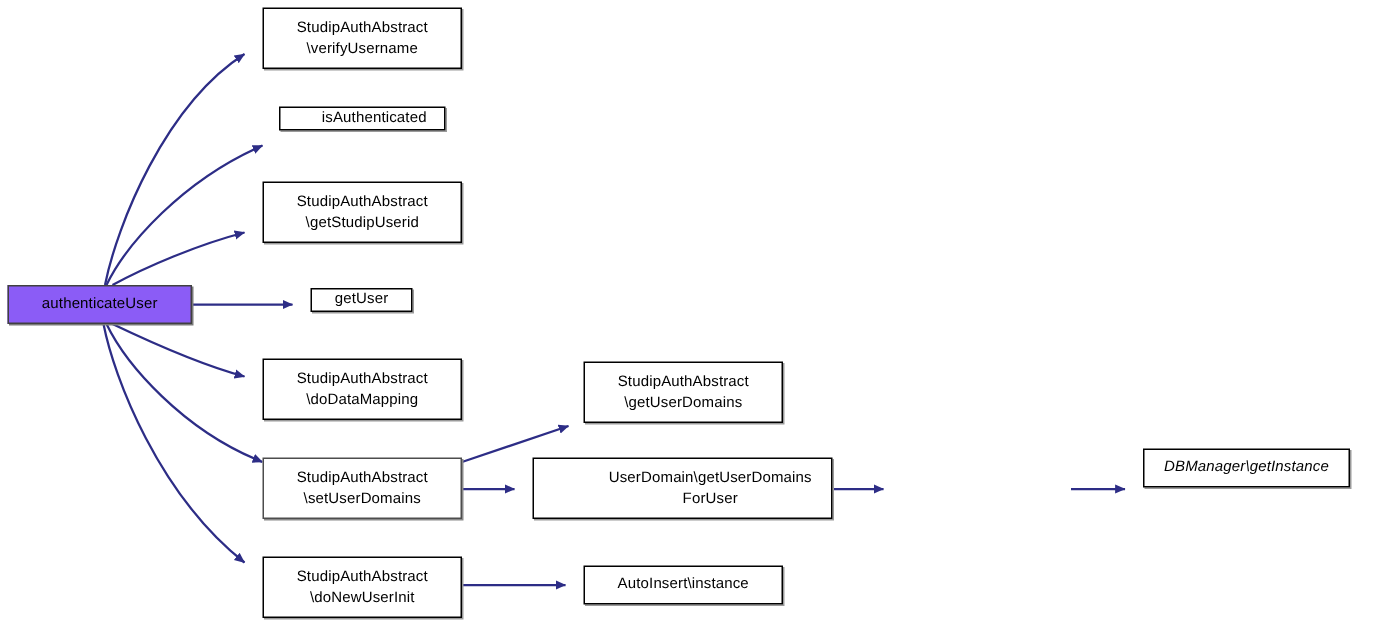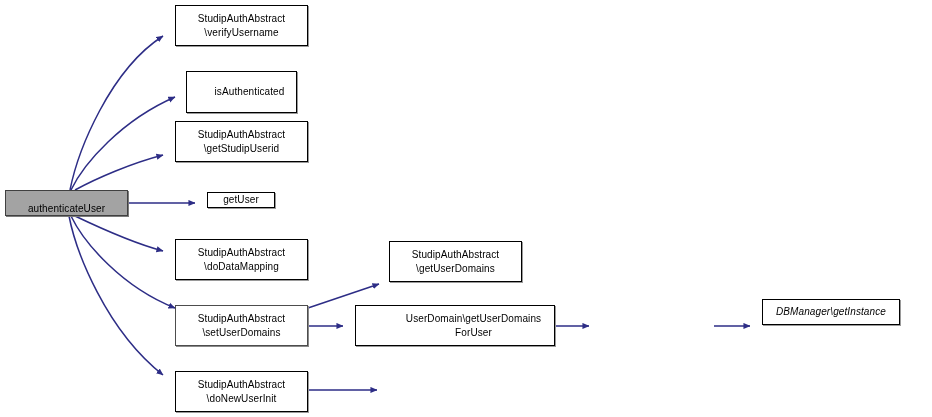--- a/index.html
+++ b/index.html
@@ -34,24 +34,23 @@
     justify-content: center;
     text-align: center;
     font-size: 10px;
     line-height: 1.32;
     color: #000000;
     letter-spacing: 0.1px;
     white-space: pre-line;
     z-index: 2;
   }
   .node.root {
-    background: #a3a3a3;
+    background: #8b5cf6;
     border: 1px solid #404040;
     box-shadow: 1px 1px 0 0 #7a7a7a;
-    align-items: flex-end;
   }
   .node.highlight {
     border: 1px solid #4d4d4d;
     box-shadow: 1px 1px 0 0 #8a8a8a;
   }
   .node.shadowed {
     box-shadow: 1px 1px 0 0 #9a9a9a;
   }
   .node-label {
     display: block;
@@ -77,28 +76,29 @@
       <path d="M69,216 C76,252 106,330 163,375" fill="none" stroke="#2d2d86" stroke-width="1.5" marker-end="url(#arrowhead)"></path>
       <path d="M308,308 L379,284" fill="none" stroke="#2d2d86" stroke-width="1.5" marker-end="url(#arrowhead)"></path>
       <path d="M308,326 L343,326" fill="none" stroke="#2d2d86" stroke-width="1.5" marker-end="url(#arrowhead)"></path>
       <path d="M555,326 L589,326" fill="none" stroke="#2d2d86" stroke-width="1.5" marker-end="url(#arrowhead)"></path>
       <path d="M714,326 L750,326" fill="none" stroke="#2d2d86" stroke-width="1.5" marker-end="url(#arrowhead)"></path>
       <path d="M308,390 L377,390" fill="none" stroke="#2d2d86" stroke-width="1.5" marker-end="url(#arrowhead)"></path>
     </svg>
 <div class="node root" style="left: 5px; top: 190px; width: 123px; height: 26px;"><span class="node-label">authenticateUser</span></div>
     <div class="node shadowed" style="left: 175px; top: 5px; width: 133px; height: 41px;"><span class="node-label">StudipAuthAbstract
 \verifyUsername</span></div>
-    <div class="node shadowed" style="left: 186px; top: 71px; width: 111px; height: 42px; padding-left: 16px;"><span class="node-label">isAuthenticated</span></div>
+    <div class="node shadowed" style="left: 186px; top: 71px; width: 111px; height: 16px; padding-left: 16px;"><span class="node-label">isAuthenticated</span></div>
     <div class="node shadowed" style="left: 175px; top: 121px; width: 133px; height: 41px;"><span class="node-label">StudipAuthAbstract
 \getStudipUserid</span></div>
     <div class="node shadowed" style="left: 207px; top: 192px; width: 68px; height: 16px;"><span class="node-label">getUser</span></div>
     <div class="node shadowed" style="left: 175px; top: 239px; width: 133px; height: 41px;"><span class="node-label">StudipAuthAbstract
 \doDataMapping</span></div>
     <div class="node highlight" style="left: 175px; top: 305px; width: 133px; height: 41px;"><span class="node-label">StudipAuthAbstract
 \setUserDomains</span></div>
     <div class="node shadowed" style="left: 175px; top: 371px; width: 133px; height: 41px;"><span class="node-label">StudipAuthAbstract
 \doNewUserInit</span></div>
     <div class="node shadowed" style="left: 389px; top: 241px; width: 133px; height: 41px;"><span class="node-label">StudipAuthAbstract
 \getUserDomains</span></div>
     <div class="node shadowed" style="left: 355px; top: 305px; width: 200px; height: 41px; padding-left: 37px;"><span class="node-label">UserDomain\getUserDomains
 ForUser</span></div>
+    <div class="node shadowed" style="left: 389px; top: 377px; width: 133px; height: 26px;"><span class="node-label">AutoInsert\instance</span></div>
     <div class="node shadowed" style="left: 762px; top: 299px; width: 138px; height: 26px; font-style: italic;"><span class="node-label">DBManager\getInstance</span></div>
   </div>
 
 </body></html>

